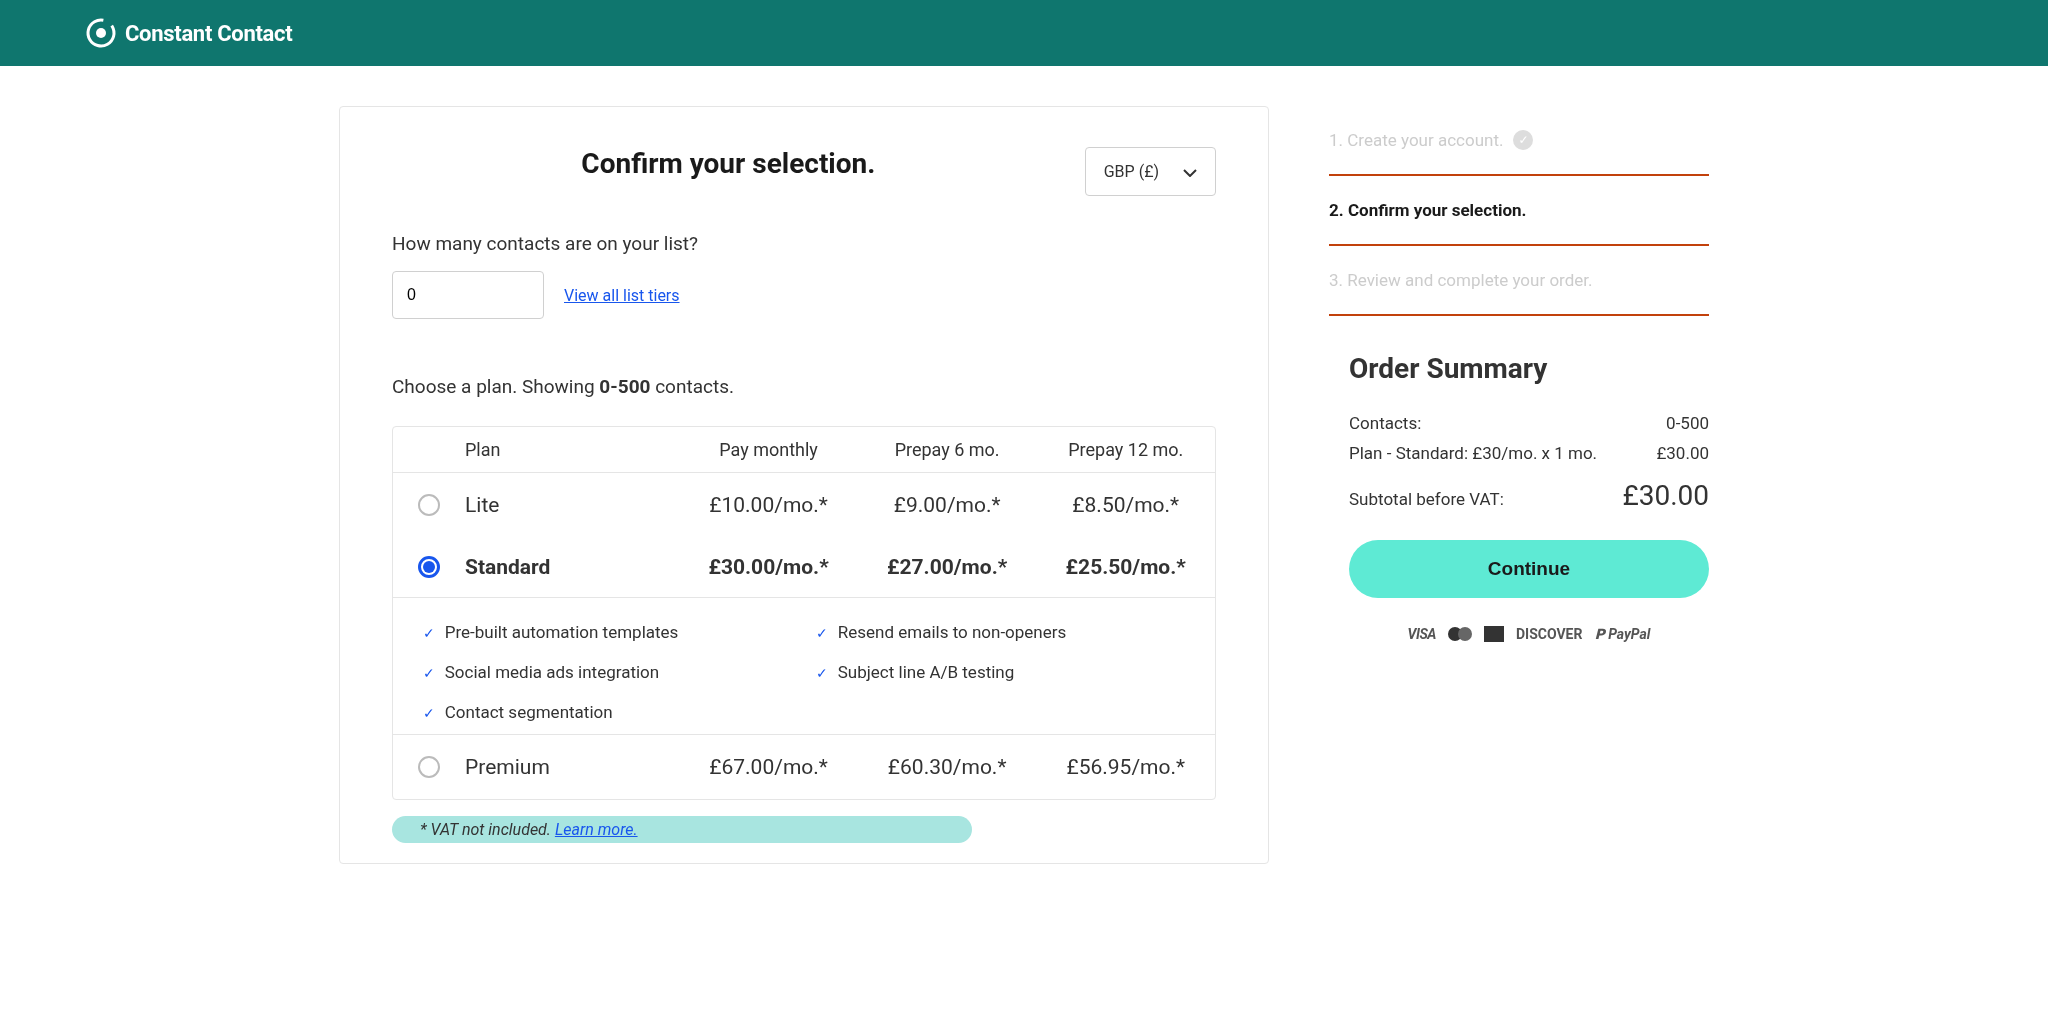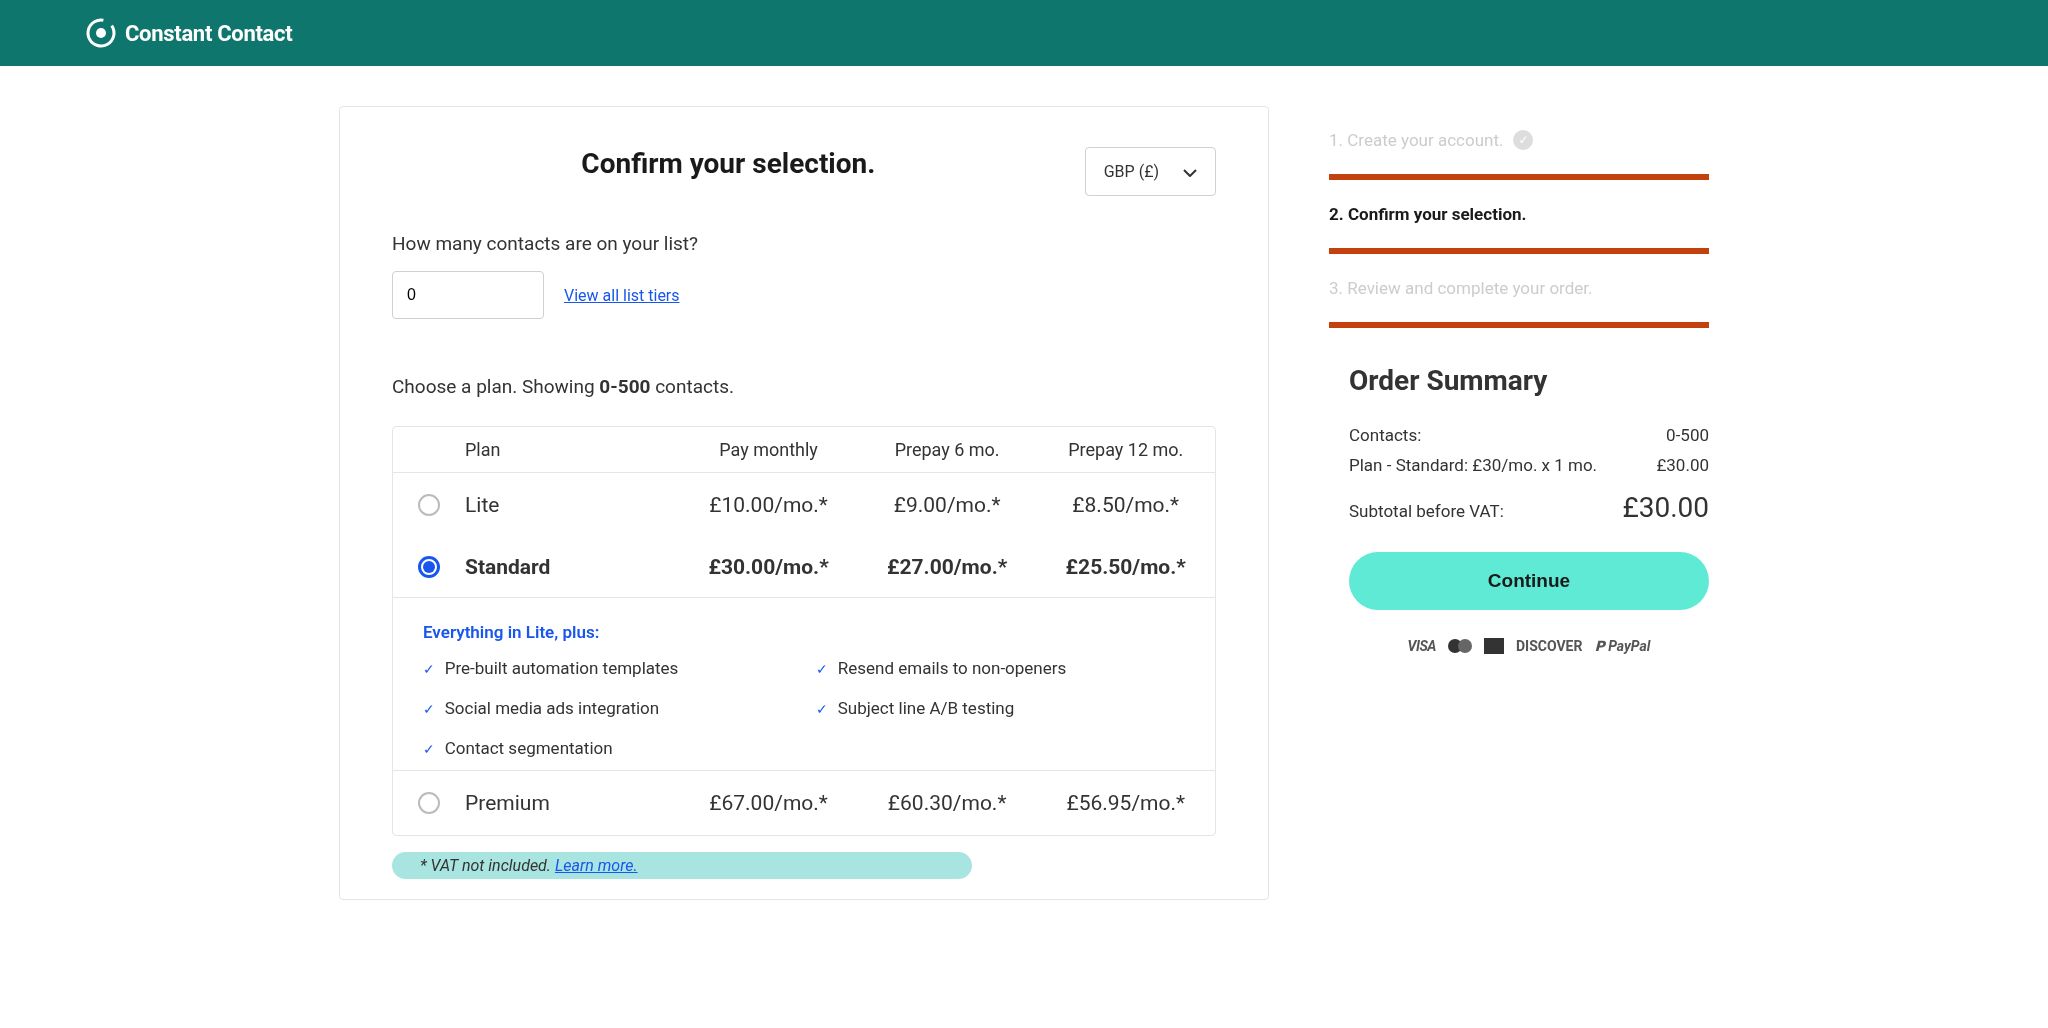--- a/index.html
+++ b/index.html
@@ -56,21 +56,21 @@
     .features-grid { display: grid; grid-template-columns: 1fr 1fr; gap: 20px 24px; }
     .feature { display: flex; align-items: flex-start; gap: 10px; font-size: 17px; }
     .check { color: #1856ED; font-size: 14px; margin-top: 3px; }
     
     
     .vat-pill { background: #a8e5e0; border-radius: 999px; padding: 4px 28px; margin-top: 16px; font-style: italic; font-size: 16px; display: inline-block; width: 580px; }
     .vat-pill a { color: #1856ED; text-decoration: underline; }
     
     
     .steps { }
-    .step { padding: 24px 0; border-bottom: 6px solid #c2410c; display: flex; align-items: center; gap: 10px; font-size: 17px; }
+    .step { padding: 24px 0; border-bottom: 2px solid #c2410c; display: flex; align-items: center; gap: 10px; font-size: 17px; }
     .step.done { color: #ccc; }
     .step.active { font-weight: 700; color: #1a1a1a; }
     .step.future { color: #ccc; align-items: flex-end; }
     .step-check { width: 20px; height: 20px; background: #ddd; border-radius: 50%; display: inline-flex; align-items: center; justify-content: center; color: #fff; font-size: 12px; }
     
     .summary { padding-top: 36px; margin-left: 20px; }
     .summary h2 { font-size: 28px; font-weight: 700; margin-bottom: 28px; }
     .summary-row { display: flex; justify-content: space-between; font-size: 17px; margin-bottom: 10px; }
     .summary-total { display: flex; justify-content: space-between; align-items: baseline; margin-top: 16px; }
     .summary-total-label { font-size: 17px; }
@@ -148,21 +148,20 @@
           <div class="plan-row selected-row">
             <div class="col-radio">
                 <span class="radio checked"></span>
               </div>
             <div class="col-plan plan-name">Standard</div>
             <div class="col-price plan-price">£30.00/mo.*</div>
             <div class="col-price plan-price">£27.00/mo.*</div>
             <div class="col-price plan-price">£25.50/mo.*</div>
           </div>
           <div class="features">
-            <div class="features-title">Everything in Lite, plus:</div>
             <div class="features-grid">
               <div class="feature">
                   <span class="check">✓</span>
                   <span>Pre-built automation templates</span>
                 </div>
               <div class="feature">
                   <span class="check">✓</span>
                   <span>Resend emails to non-openers</span>
                 </div>
               <div class="feature">

